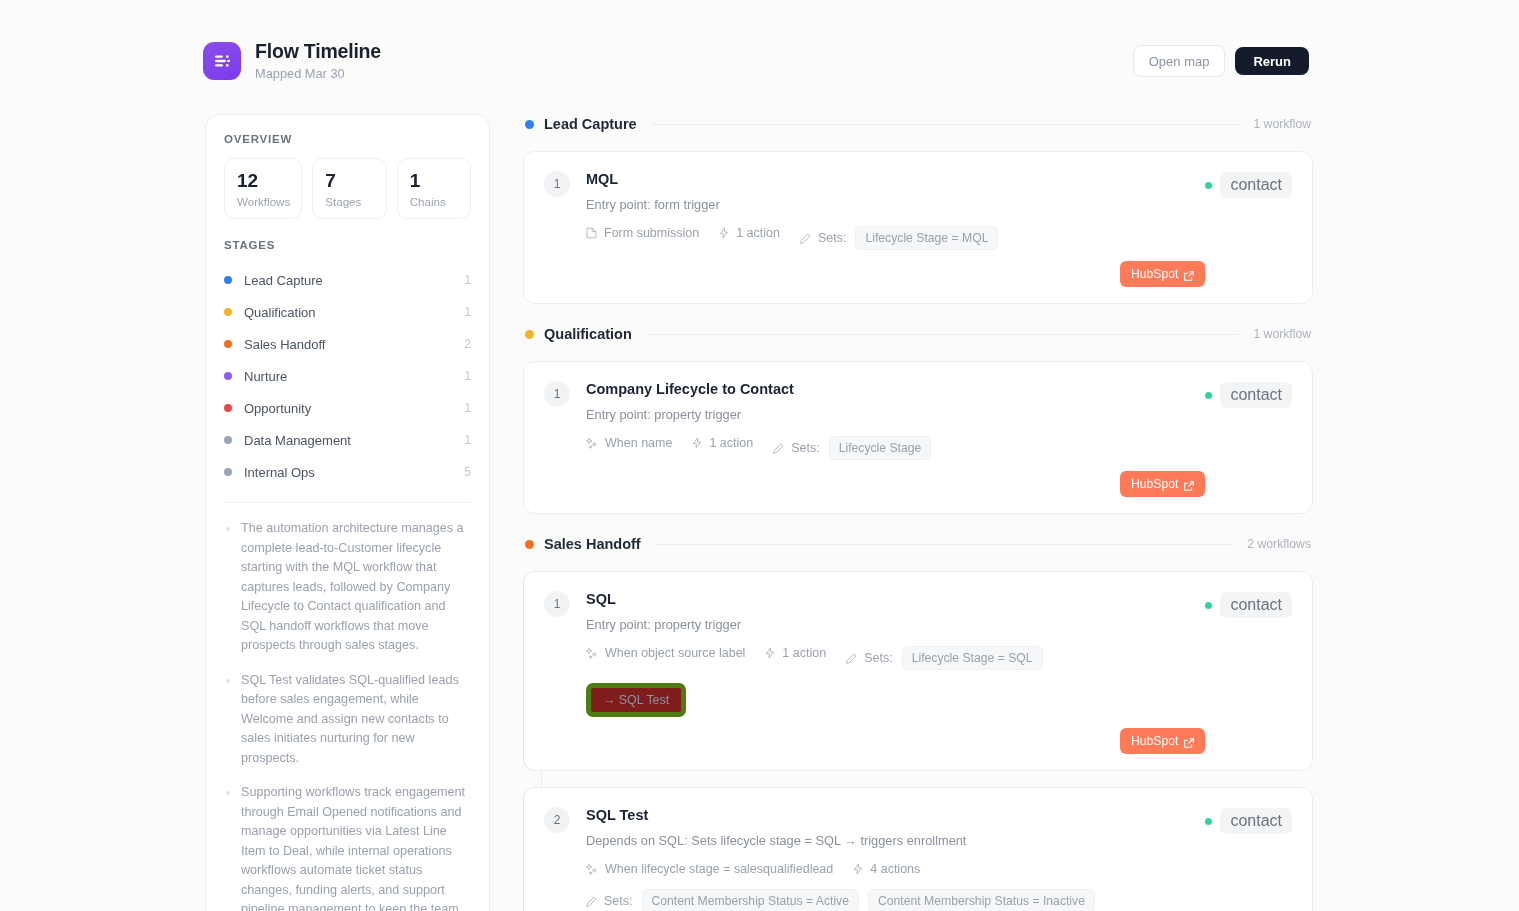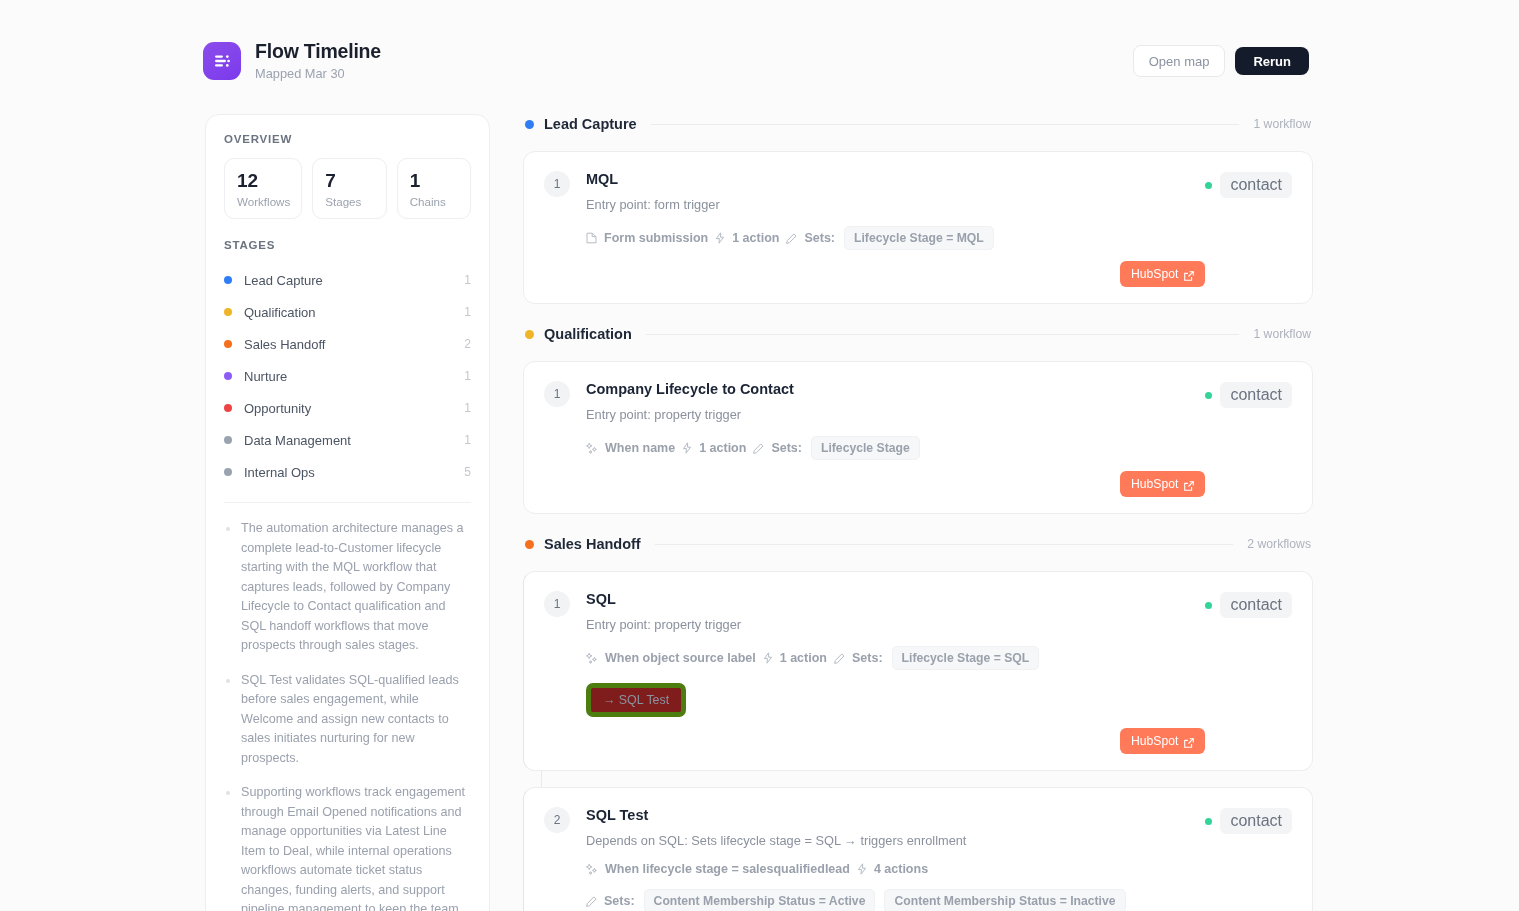--- a/index.html
+++ b/index.html
@@ -130,22 +130,22 @@
   .wf-entry { font-size: 12.8px; color: #8a919d; margin-top: 8px; line-height: 17px; }
 
   .wf-right { display: flex; align-items: center; gap: 8px; flex: none; margin-top: 2px; }
   .obj-dot { width: 7px; height: 7px; border-radius: 50%; background: #34d399; }
   .obj-badge {
     background: #f3f4f6; color: #6b7280; font-size: 16px;
     padding: 4px 10px; border-radius: 6px;
   }
 
   .meta-row {
-    display: flex; align-items: center; flex-wrap: wrap;
-    gap: 6px 7px; margin-top: 13px; font-weight: bold;
+    display: flex; align-items: flex-start; flex-wrap: wrap;
+    gap: 6px 20px; margin-top: 13px;
   }
   .meta { display: flex; align-items: center; gap: 7px; font-size: 12.5px; color: #9aa1ac; }
   .meta svg { display: block; flex: none; }
   .chip {
     background: #f6f7f8; color: #9aa1ac; font-size: 12.2px;
     padding: 4px 9px; border-radius: 5px; border: 1px solid #f0f1f3;
   }
   .sets-group { display: flex; align-items: center; gap: 9px; flex-wrap: wrap; }
 
   .link-row { margin-top: 13px; display: flex; gap: 9px; }

